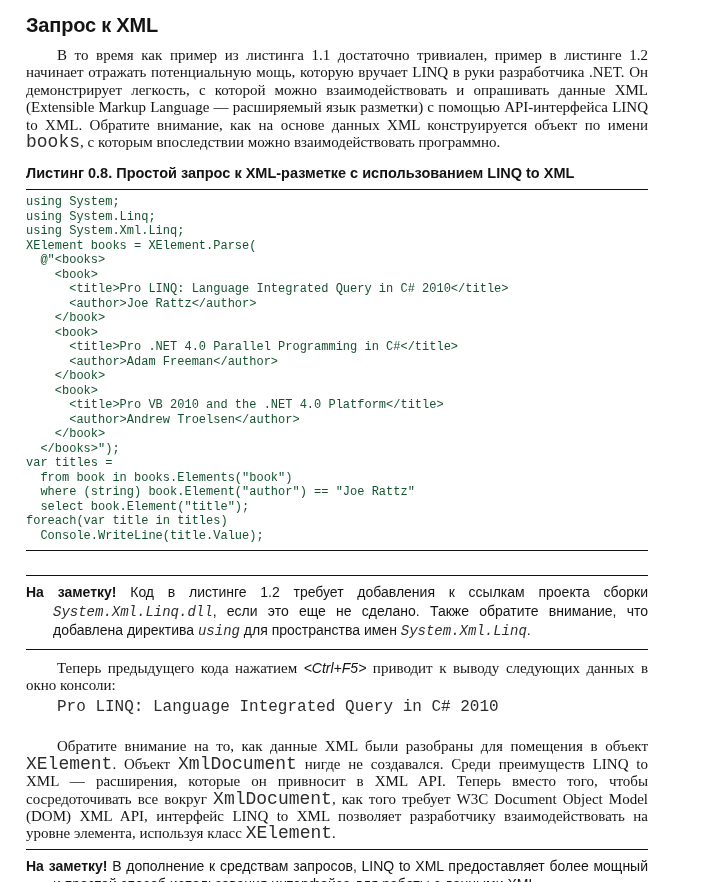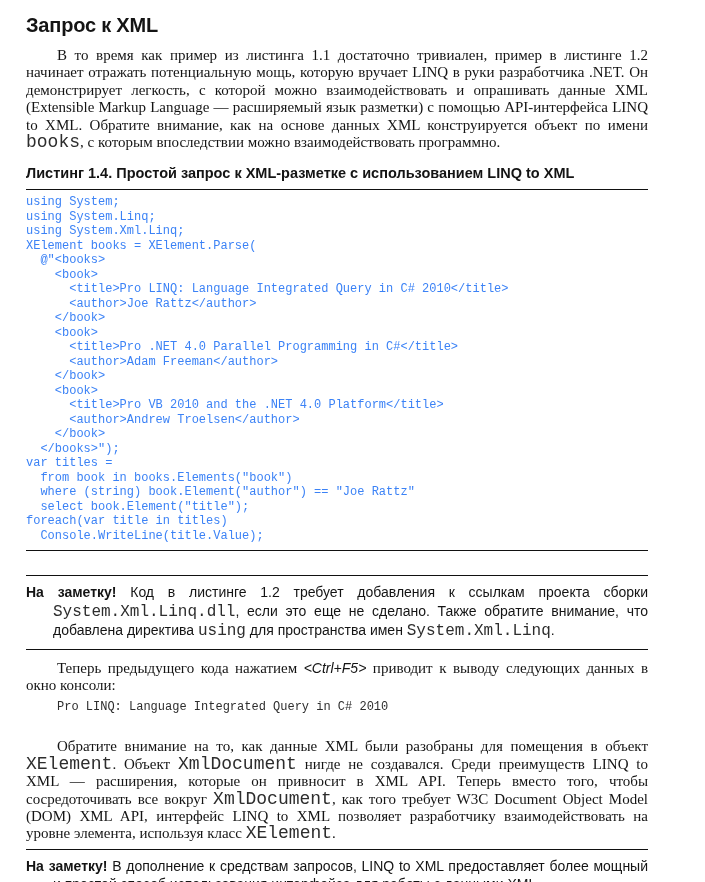--- a/index.html
+++ b/index.html
@@ -56,58 +56,58 @@
   .code-block {
     border-top: 1.5px solid #111;
     border-bottom: 1.5px solid #111;
     padding: 5px 0 7px 0;
   }
   pre.code {
     margin: 0;
     font-family: "Liberation Mono", monospace;
     font-size: 12px;
     line-height: 14.5px;
-    color: #3b82f6;
+    color: #14532d;
     white-space: pre;
   }
 
   .note {
     border-top: 1.5px solid #111;
     border-bottom: 1.5px solid #111;
     margin-top: 24px;
     padding: 7px 0 9px 27px;
     text-indent: -27px;
     font-family: "Liberation Sans", sans-serif;
     font-size: 14px;
     line-height: 18.2px;
     text-align: justify;
     color: #141414;
   }
   .note.second { margin-top: 6px; }
   .note-label { font-weight: bold; }
-  .note .mono-inline { font-size: 16px; }
+  .note .mono-inline { font-size: 14px; font-style: italic; }
 
   pre.console {
     margin: 5px 0 0 31px;
     font-family: "Liberation Mono", monospace;
-    font-size: 12px;
+    font-size: 16px;
     line-height: 14.5px;
     color: #2d2d2d;
   }
 </style>
 </head>
 <body>
 
 <div class="page">
 
   <h1 class="section-title">Запрос к XML</h1>
 
   <p class="body"><span>В то время как пример из листинга 1.1 достаточно тривиален, пример в листинге 1.2 начинает отражать потенциальную мощь, которую вручает LINQ в руки разработчика .NET. Он демонстрирует легкость, с которой можно взаимодействовать и опрашивать данные XML (Extensible Markup Language — расширяемый язык разметки) с помощью API-интерфейса LINQ to XML. Обратите внимание, как на основе данных XML конструируется объект по имени </span><span class="mono-inline">books</span><span>, с которым впоследствии можно взаимодействовать программно.</span></p>
 
-  <p class="caption">Листинг 1.4. Простой запрос к XML-разметке с использованием LINQ to XML</p>
+  <p class="caption">Листинг 0.8. Простой запрос к XML-разметке с использованием LINQ to XML</p>
 
   <div class="code-block">
     <pre class="code">using System;
 using System.Linq;
 using System.Xml.Linq;
 XElement books = XElement.Parse(
   @"&lt;books&gt;
     &lt;book&gt;
       &lt;title&gt;Pro LINQ: Language Integrated Query in C# 2010&lt;/title&gt;
       &lt;author&gt;Joe Rattz&lt;/author&gt;

